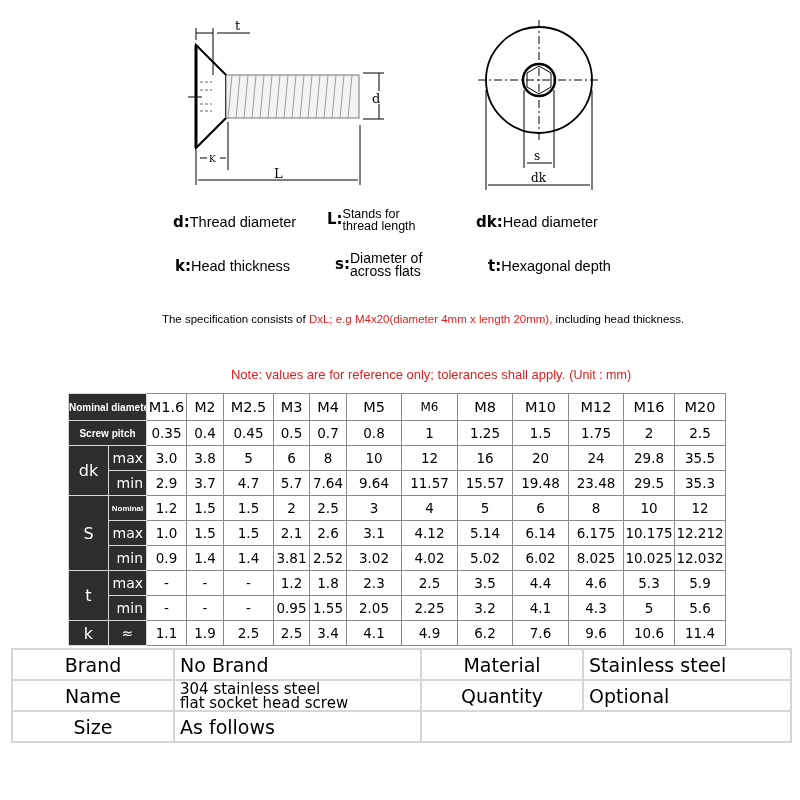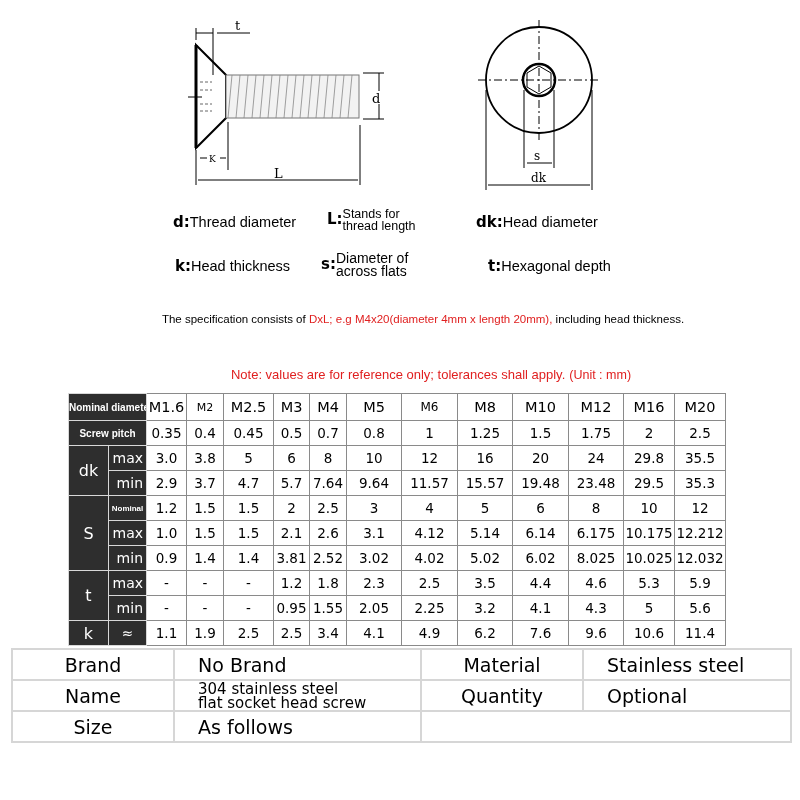--- a/index.html
+++ b/index.html
@@ -18,21 +18,21 @@
   table.spec td { border:1px solid #8a8a8a; text-align:center; padding:0; font-family:"DejaVu Sans", sans-serif; font-size:13.5px; height:24px; white-space:nowrap; overflow:hidden; }
   table.spec td.hd { background:#2e2e2e; color:#fff; border-color:#d8d8d8; }
   table.spec td.hd.small { font-family:"Liberation Sans", sans-serif; font-weight:bold; font-size:10px; line-height:9px; }
   table.spec td.hd.tiny { font-family:"Liberation Sans", sans-serif; font-weight:bold; font-size:8px; }
   table.spec td.hd.big { font-size:16px; }
   table.spec td.hd.sub { text-align:right; padding-right:3px; font-size:14px; }
   table.spec tr.first td { height:26px; }
   table.info { position:absolute; left:11px; top:648px; border-collapse:collapse; table-layout:fixed; width:779px; }
   table.info td { border:2px solid #d6d6d6; height:29px; padding:0; font-family:"DejaVu Sans", sans-serif; font-size:19px; white-space:nowrap; overflow:hidden; }
   table.info td.k { text-align:center; }
-  table.info td.v { text-align:left; padding-left:23px; }
+  table.info td.v { text-align:left; padding-left:5px; }
   table.info td.v.two { font-size:15px; line-height:14px; }
 </style>
 </head>
 <body>
 
 <svg id="diagram-side" class="abs" viewBox="0 0 250 200">
   <g stroke="#000" fill="none" stroke-width="1">
     <polygon points="36,45 66,75 66,118 36,148" stroke-width="2"></polygon>
     <line x1="36" y1="45" x2="36" y2="148" stroke-width="3"></line>
     <rect x="66" y="75" width="133" height="43" fill="#f2f2f2" stroke="#777"></rect>
@@ -97,21 +97,21 @@
     <line x1="38" y1="185" x2="140" y2="185"></line>
   </g>
   <text x="84" y="160" font-family="DejaVu Serif, serif" font-size="12">s</text>
   <text x="81" y="182" font-family="DejaVu Serif, serif" font-size="12">dk</text>
 </svg>
 
 <div class="abs legend" style="left:173px;top:213px;"><b>d</b><b>:</b><span>Thread diameter</span></div>
 <div class="abs legend" style="left:327px;top:208px;"><b>L</b><b>:</b><span class="two"><span>Stands for</span><br><span>thread length</span></span></div>
 <div class="abs legend" style="left:476px;top:213px;"><b>dk</b><b>:</b><span>Head diameter</span></div>
 <div class="abs legend" style="left:175px;top:257px;"><b>k</b><b>:</b><span>Head thickness</span></div>
-<div class="abs legend" style="left:321px;top:252px;"><b>s</b><b>:</b><span class="two" style="font-size:14px;line-height:13px;"><span>Diameter of</span><br><span>across flats</span></span></div>
+<div class="abs legend" style="left:335px;top:252px;"><b>s</b><b>:</b><span class="two" style="font-size:14px;line-height:13px;"><span>Diameter of</span><br><span>across flats</span></span></div>
 <div class="abs legend" style="left:488px;top:257px;"><b>t</b><b>:</b><span>Hexagonal depth</span></div>
 
 <div class="abs spec-line"><span>The specification consists of </span><span class="red">DxL; e.g M4x20(diameter 4mm x length 20mm),</span><span> including head thickness.</span></div>
 
 <div class="abs note"><span>Note: values are for reference only; tolerances shall apply.</span><span class="unit">(Unit :  mm)</span></div>
 
 <table class="spec">
   <colgroup>
     <col style="width:40px">
       <col style="width:38px">
@@ -125,21 +125,21 @@
       <col style="width:55px">
       <col style="width:56px">
       <col style="width:55px">
       <col style="width:51px">
       <col style="width:51px">
   </colgroup>
   <tbody id="spec-body">
       <tr class="first">
         <td class="hd small" colspan="2">Nominal diameter</td>
         <td style="font-size: 14.5px;">M1.6</td>
-        <td style="font-size: 11px;">M2</td>
+        <td style="font-size: 14px;">M2</td>
         <td style="font-size: 14.5px;">M2.5</td>
         <td style="font-size: 14.5px;">M3</td>
         <td style="font-size: 14.5px;">M4</td>
         <td style="font-size: 14.5px;">M5</td>
         <td style="font-size: 12px;">M6</td>
         <td style="font-size: 14.5px;">M8</td>
         <td style="font-size: 14.5px;">M10</td>
         <td style="font-size: 14.5px;">M12</td>
         <td style="font-size: 14.5px;">M16</td>
         <td style="font-size: 14.5px; margin-top: 34px;">M20</td>

